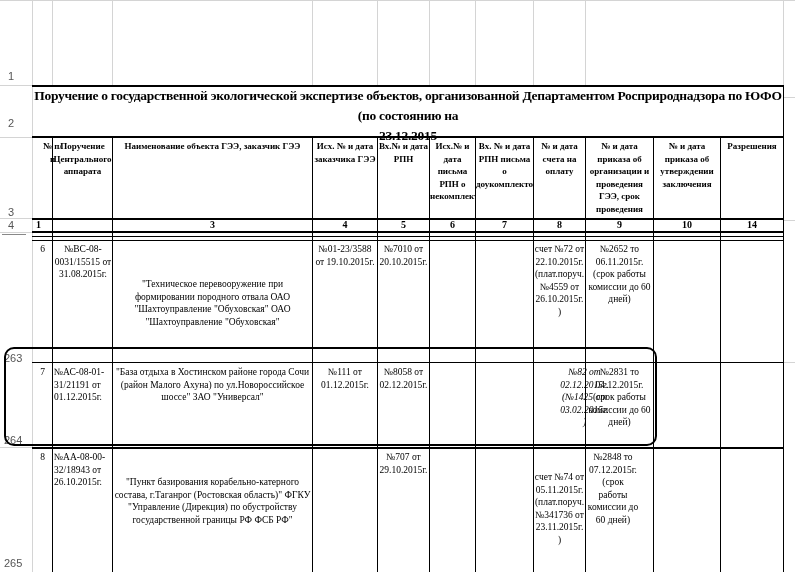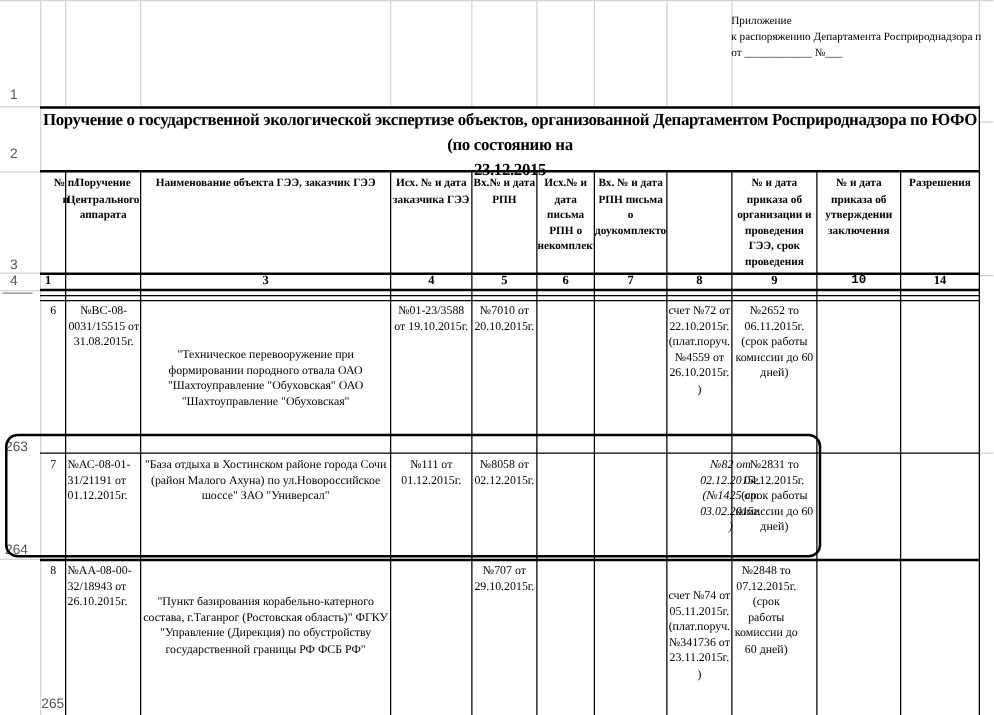--- a/index.html
+++ b/index.html
@@ -45,28 +45,23 @@
   <div class="gl" style="left:783px;top:97px;width:12px;height:1px;"></div>
   <div class="gl" style="left:783px;top:220px;width:12px;height:1px;"></div>
   <div class="gl" style="left:783px;top:362px;width:12px;height:1px;"></div>
 
   <div class="rowhdr" style="top:70px;">1</div>
   <div class="rowhdr" style="top:117px;">2</div>
   <div class="rowhdr" style="top:206px;">3</div>
   <div class="rowhdr" style="top:219px;">4</div>
   <div class="rowhdr" style="top:352px;padding-left:4px;">263</div>
   <div class="rowhdr" style="top:434px;padding-left:4px;">264</div>
-  <div class="rowhdr" style="top:557px;padding-left:4px;margin-left:29px;">265</div>
+  <div class="rowhdr" style="top:557px;padding-left:4px;">265</div>
   <div class="gl" style="left:2px;top:234px;width:24px;height:1px;background:#888;"></div>
 
-  <div class="appendix">
-    <div>Приложение</div>
-    <div>к распоряжению Департамента Росприроднадзора п</div>
-    <div>от ____________ №___</div>
-  </div>
 
   <div class="title">
     <div>Поручение о государственной экологической экспертизе  объектов, организованной Департаментом Росприроднадзора по ЮФО (по состоянию на</div>
     <div>23.12.2015</div>
   </div>
 
   <div class="bl" style="left:32px;top:85px;width:752px;height:2px;"></div>
   <div class="bl" style="left:783px;top:85px;width:1px;height:52px;"></div>
   <div class="bl" style="left:32px;top:136px;width:752px;height:2px;"></div>
 
@@ -89,34 +84,35 @@
   <div class="bl" style="left:720px;top:137px;width:1px;height:435px;"></div>
   <div class="bl" style="left:783px;top:137px;width:1px;height:435px;"></div>
 
   <div class="cell hdr" style="left:33px;top:138px;width:19px;margin-left:10px;">№ п/п</div>
   <div class="cell hdr" style="left:53px;top:138px;width:59px;">Поручение Центрального аппарата</div>
   <div class="cell hdr" style="left:113px;top:138px;width:199px;">Наименование объекта ГЭЭ, заказчик ГЭЭ</div>
   <div class="cell hdr" style="left:313px;top:138px;width:64px;">Исх. № и дата заказчика ГЭЭ</div>
   <div class="cell hdr" style="left:378px;top:138px;width:51px;">Вх.№ и дата РПН</div>
   <div class="cell hdr" style="left:430px;top:138px;width:45px;">Исх.№ и дата письма РПН о некомплектности</div>
   <div class="cell hdr" style="left:476px;top:138px;width:57px;">Вх. № и дата РПН письма о доукомплектовании</div>
+  <div class="cell hdr" style="left:534px;top:138px;width:51px;">№ и дата счета на оплату</div>
   <div class="cell hdr" style="left:586px;top:138px;width:67px;">№ и дата приказа об организации и проведения ГЭЭ, срок проведения</div>
   <div class="cell hdr" style="left:654px;top:138px;width:66px;">№ и дата приказа об утверждении заключения</div>
   <div class="cell hdr" style="left:721px;top:138px;width:62px;">Разрешения</div>
 
   <div class="cell b l" style="left:36px;top:219px;width:16px;font-size:10px;">1</div>
   <div class="cell b c" style="left:53px;top:219px;width:59px;font-size:10px;"></div>
   <div class="cell b c" style="left:113px;top:219px;width:199px;font-size:10px;">3</div>
   <div class="cell b c" style="left:313px;top:219px;width:64px;font-size:10px;">4</div>
   <div class="cell b c" style="left:378px;top:219px;width:51px;font-size:10px;">5</div>
   <div class="cell b c" style="left:430px;top:219px;width:45px;font-size:10px;">6</div>
   <div class="cell b c" style="left:476px;top:219px;width:57px;font-size:10px;">7</div>
   <div class="cell b c" style="left:534px;top:219px;width:51px;font-size:10px;">8</div>
   <div class="cell b c" style="left:586px;top:219px;width:67px;font-size:10px;">9</div>
-  <div class="cell b c" style="left:654px;top:219px;width:66px;font-size:10px;font-family:Liberation Mono, monospace;">10</div>
+  <div class="cell b c" style="left:654px;top:219px;width:66px;font-size:10px;">10</div>
   <div class="cell b c" style="left:721px;top:219px;width:62px;font-size:10px;">14</div>
 
   <div class="cell c" style="left:33px;top:243px;width:19px;">6</div>
   <div class="cell l" style="left:54px;top:243px;width:58px;text-align:center;">№ВС-08-0031/15515 от 31.08.2015г.</div>
   <div class="cell c" style="left:113px;top:278px;width:199px;">"Техническое перевооружение при формировании породного отвала ОАО "Шахтоуправление "Обуховская" ОАО "Шахтоуправление "Обуховская"</div>
   <div class="cell c" style="left:313px;top:243px;width:64px;">№01-23/3588 от 19.10.2015г.</div>
   <div class="cell c" style="left:378px;top:243px;width:51px;">№7010 от 20.10.2015г.</div>
   <div class="cell c" style="left:430px;top:243px;width:45px;"></div>
   <div class="cell c" style="left:476px;top:243px;width:57px;"></div>
   <div class="cell c" style="left:534px;top:243px;width:51px;">счет №72 от 22.10.2015г. (плат.поруч. №4559 от 26.10.2015г. )</div>

